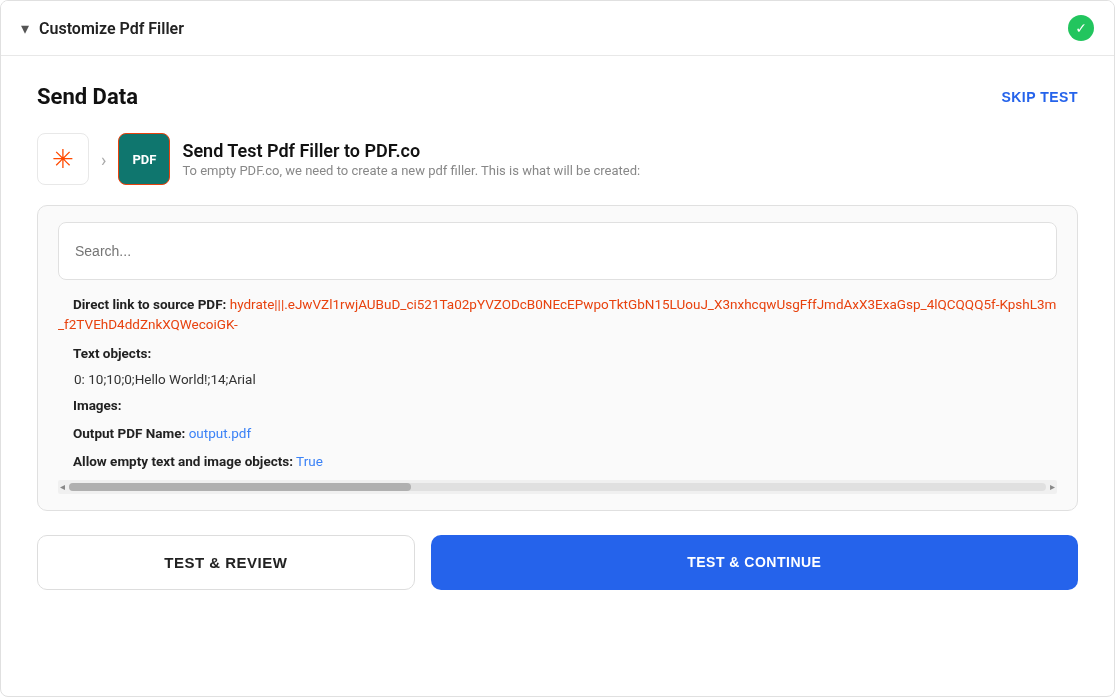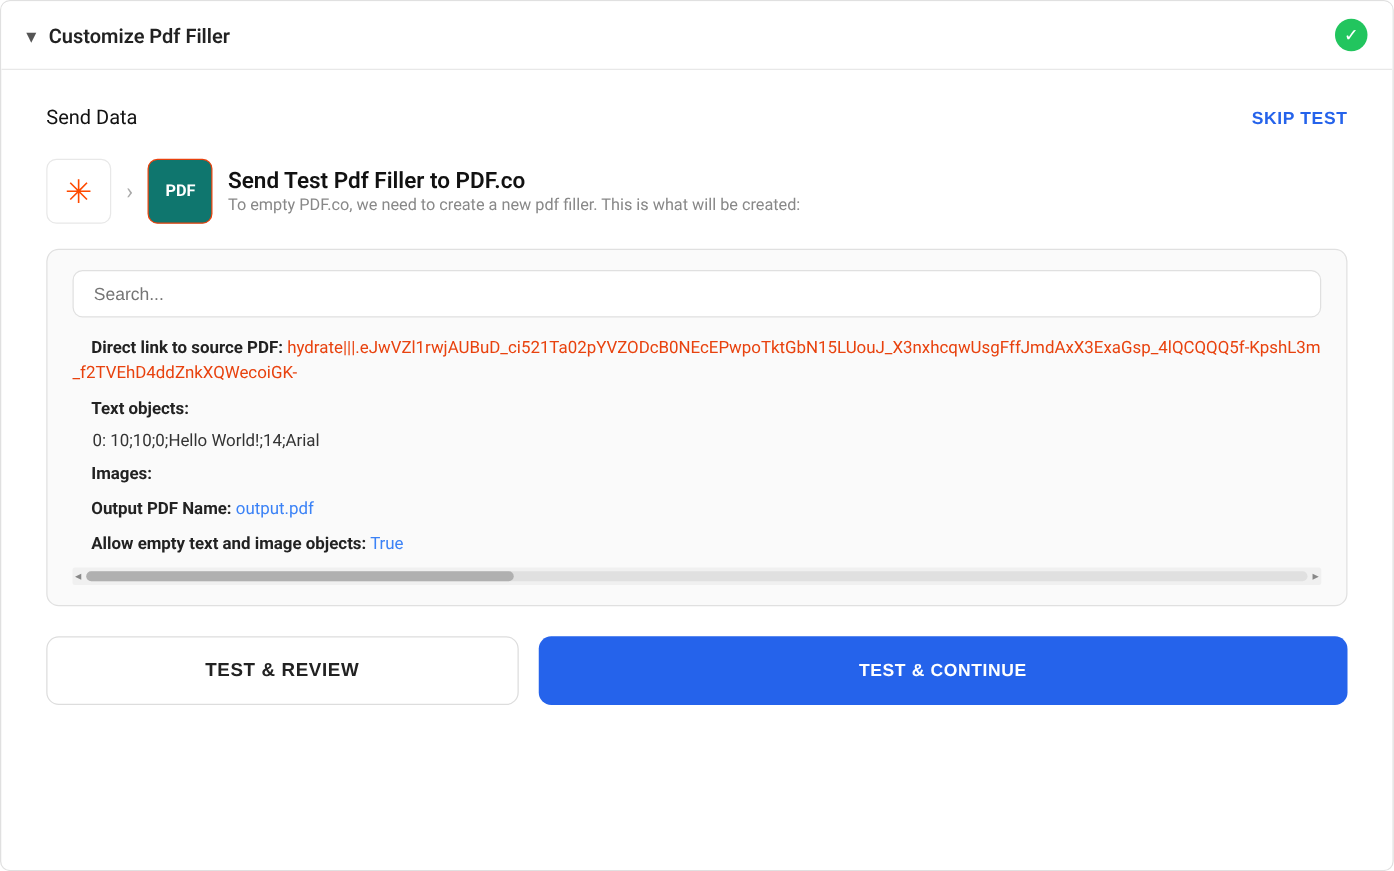--- a/index.html
+++ b/index.html
@@ -55,22 +55,22 @@
     }
 
     
     .send-data-header {
       display: flex;
       align-items: center;
       justify-content: space-between;
       margin-bottom: 24px;
     }
     .send-data-title {
-      font-size: 16px;
-      font-weight: 400;
+      font-size: 22px;
+      font-weight: 700;
       color: #111;
     }
     .skip-test-btn {
       font-size: 14px;
       font-weight: 700;
       color: #2563eb;
       background: none;
       border: none;
       cursor: pointer;
       letter-spacing: 0.5px;
@@ -130,21 +130,21 @@
     
     .data-panel {
       border: 1px solid #e0e0e0;
       border-radius: 10px;
       background: #fafafa;
       padding: 16px 20px;
       overflow: hidden;
     }
     .search-box {
       width: 100%;
-      padding: 10px 16px;
+      padding: 20px 16px;
       border-radius: 8px;
       border: 1px solid #e0e0e0;
       background: #fff;
       font-size: 14px;
       color: #aaa;
       outline: none;
       margin-bottom: 14px;
     }
 
     .data-row {

